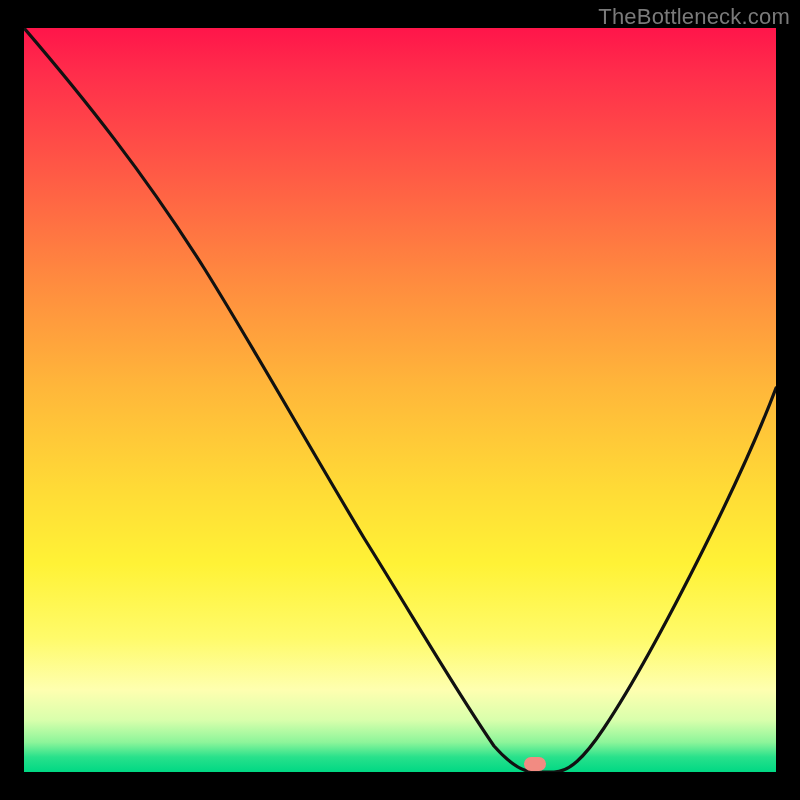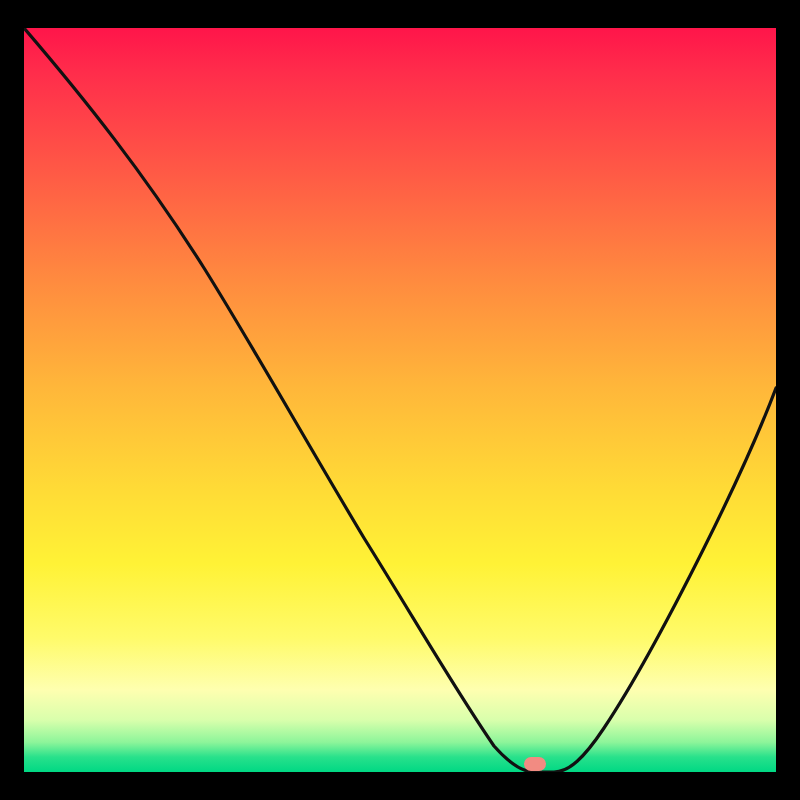--- a/index.html
+++ b/index.html
@@ -72,20 +72,21 @@
     height: 14px;
     background: #f28b82;
     border-radius: 7px;
   }
 </style>
 </head>
 <body>
 
 <div class="frame">
 
+  <div class="watermark">TheBottleneck.com</div>
 
   <div class="plot">
 
     <div class="gradient-bg"></div>
 
     <svg class="curve" viewBox="0 0 752 744" preserveAspectRatio="none">
       <path d="M 0 0
                C 60 70, 120 145, 180 240
                C 230 320, 280 410, 340 510
                C 390 590, 430 660, 470 718

